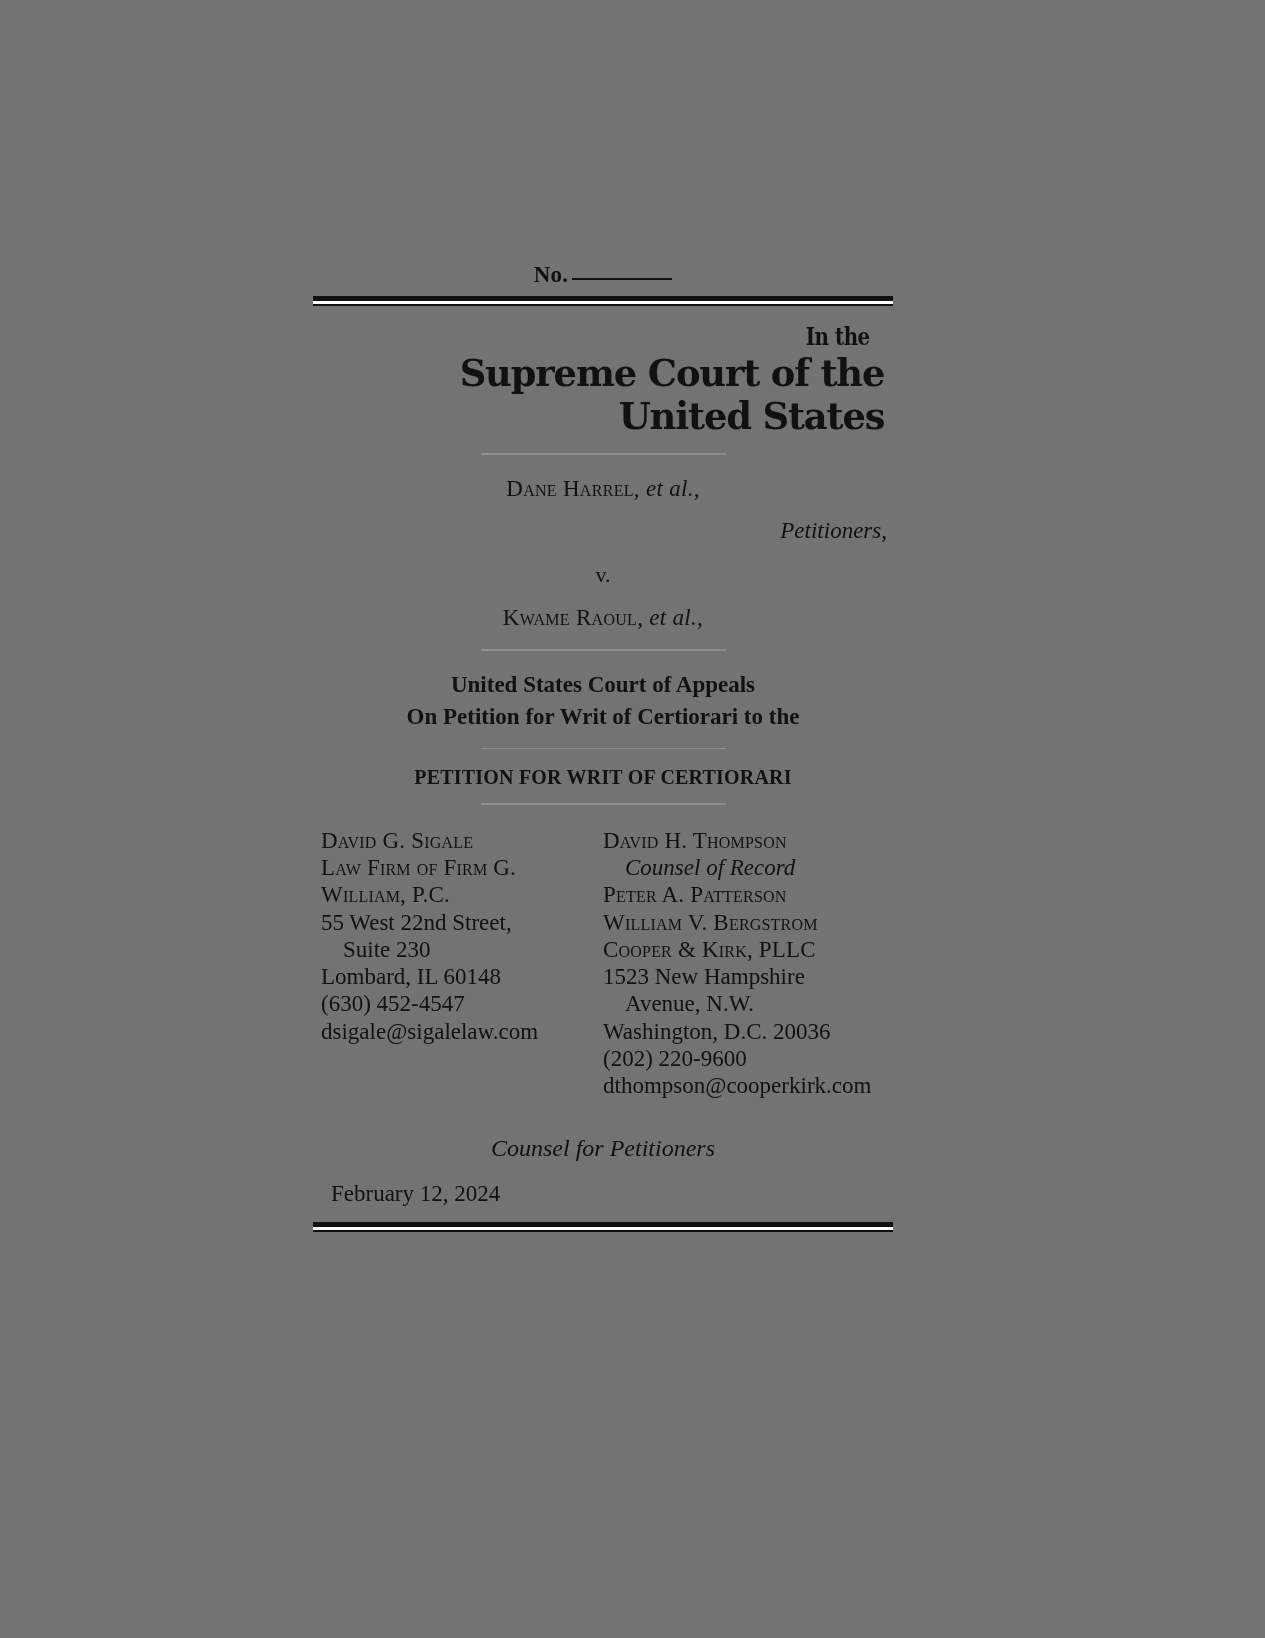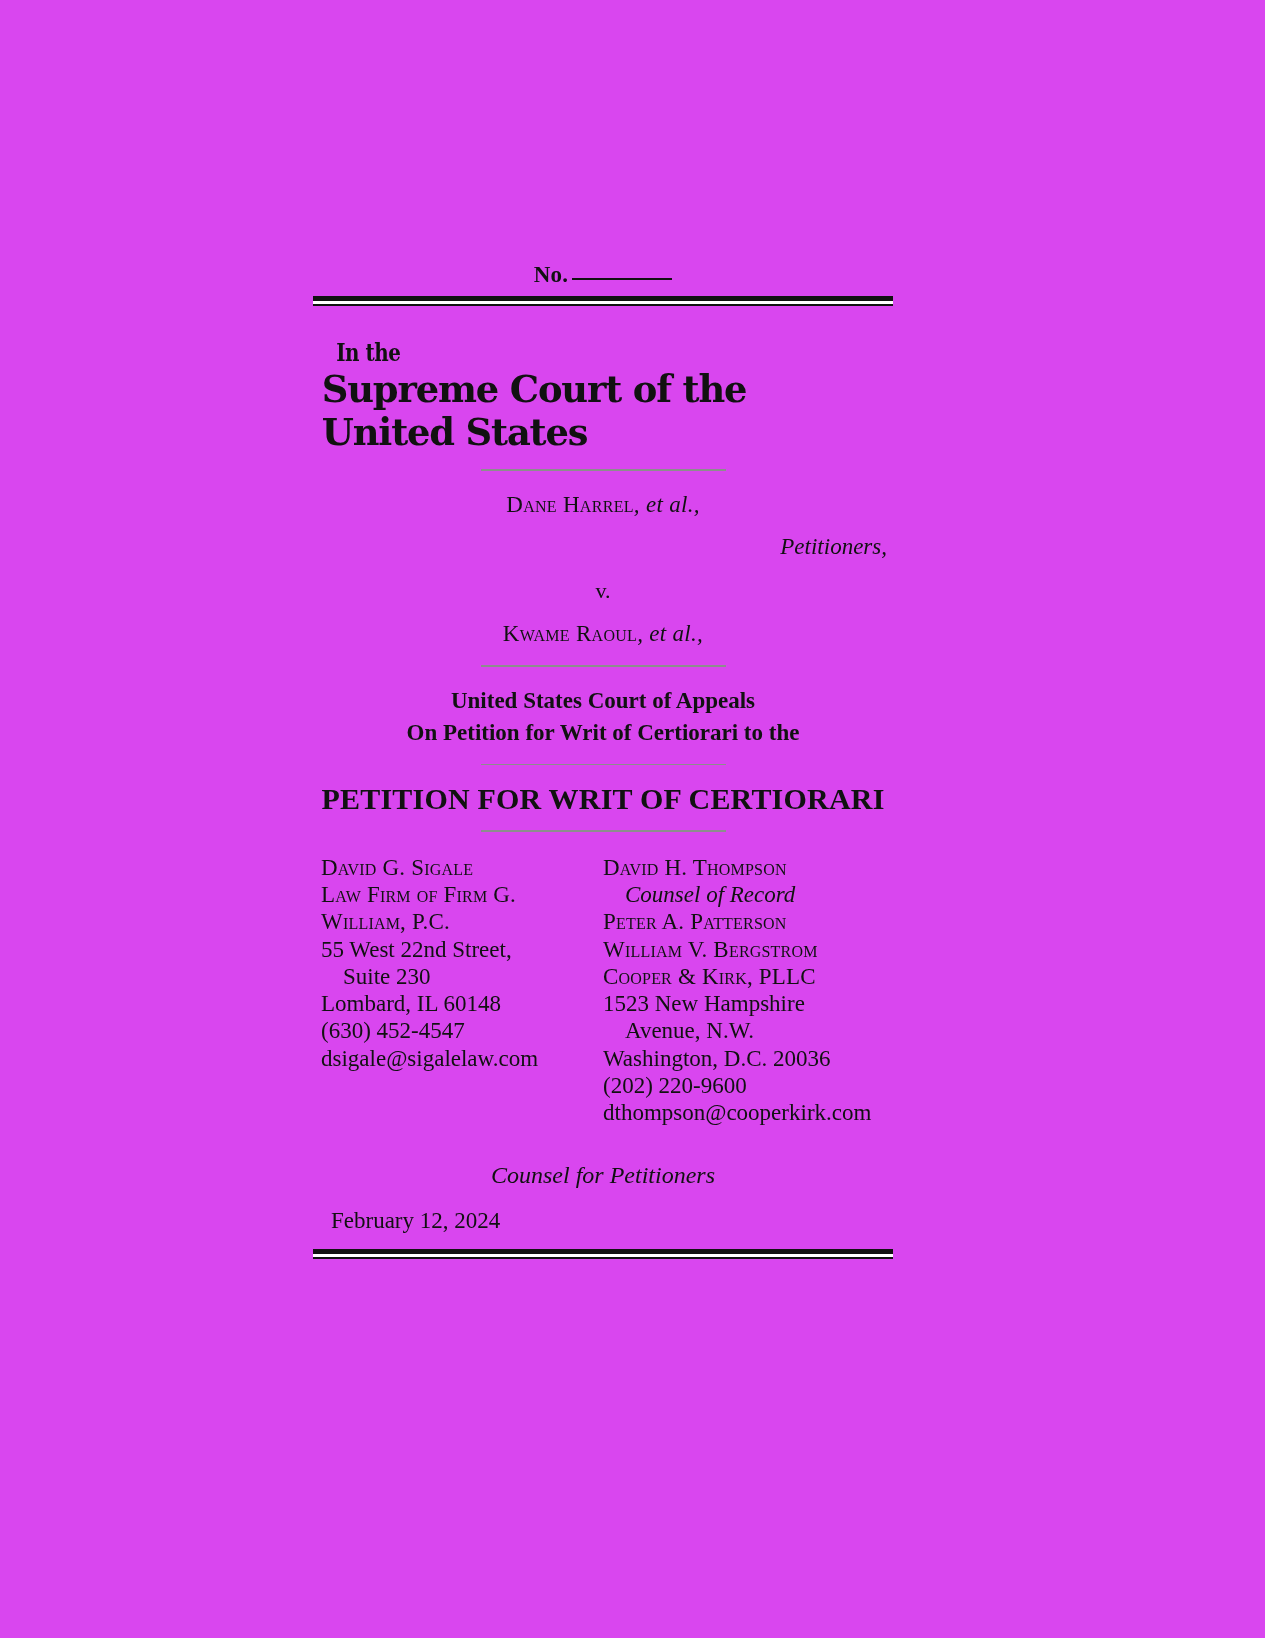--- a/index.html
+++ b/index.html
@@ -12,21 +12,21 @@
     height: 1638px;
     font-family: "Liberation Serif", "DejaVu Serif", serif;
     color: #111111;
     -webkit-font-smoothing: antialiased;
   }
 
   .page {
     position: relative;
     width: 1265px;
     height: 1638px;
-    background: #d946ef;
+    background: #737373;
   }
 
   
   .cover {
     position: absolute;
     left: 313px;
     top: 262px;
     width: 580px;
   }
 
@@ -58,22 +58,22 @@
     height: 2px;
     background: #111;
   }
   .rule-gap {
     height: 3px;
     background: #ffffff;
   }
 
   
   .court-block {
-    text-align: left;
-    margin-top: 34px;
+    text-align: right;
+    margin-top: 18px;
   }
   .in-the {
     font-family: "DejaVu Serif", "Liberation Serif", serif;
     font-weight: bold;
     font-size: 24px;
     letter-spacing: -0.5px;
     font-stretch: condensed;
     transform: scaleX(0.92);
     line-height: 1.1;
   }
@@ -130,21 +130,21 @@
   .from-block {
     text-align: center;
     font-weight: bold;
     font-size: 23px;
     line-height: 1.42;
     margin-top: 18px;
   }
   .petition-title {
     text-align: center;
     font-weight: bold;
-    font-size: 30px;
+    font-size: 20px;
     letter-spacing: 0.2px;
     margin-top: 17px;
   }
 
   
   .counsel {
     display: flex;
     margin-top: 22px;
     font-size: 23px;
     line-height: 1.185;

